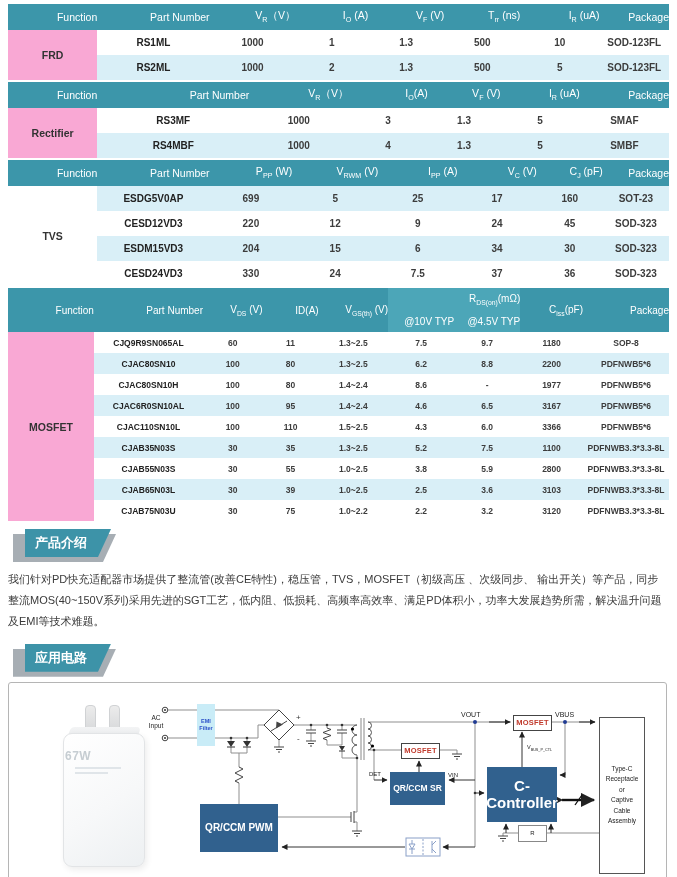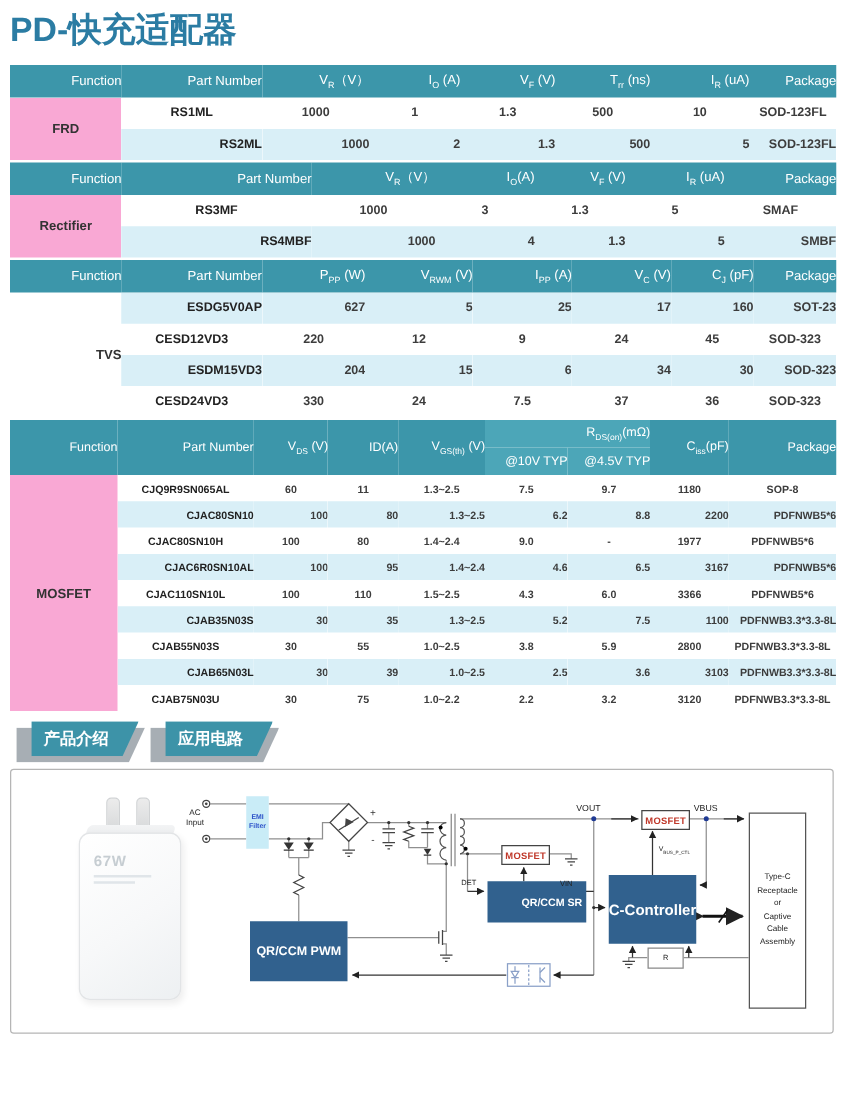--- a/index.html
+++ b/index.html
@@ -7,21 +7,21 @@
   .page{padding:4px 8px 0 8px;}
   .title{color:#2b7ca3;font-size:27px;font-weight:bold;margin:2px 0 10px 0;letter-spacing:0px;}
   
   table.spec{border-collapse:collapse;width:100%;table-layout:fixed;margin-bottom:2px;}
   .spec th{background:#3c96aa;color:#fff;font-weight:normal;font-size:10.5px;height:26px;padding:0;text-align:right;}
   .spec th.th-light{background:#4ca6b8;}
   .spec th.group{height:22px;}
   .spec td{text-align:center;font-size:10px;color:#3c3c3c;height:25px;font-weight:600;padding:0;overflow:hidden;white-space:nowrap;}
   .spec td.part{font-weight:700;color:#222;}
   .spec td.fn{background:#f9a8d4;font-weight:700;color:#333;font-size:10.5px;}
-  .spec tr.shade td{background:#d9eff7;text-align:right;}
+  .spec tr.shade td{background:#d9eff7;}
   .spec tr.shade td.fn{background:#fff;}
   table.compact th{height:22px;font-size:10px;}
   table.compact td{height:21px;font-size:8.5px;}
   sub{font-size:68%;}
   
   .tag-wrap{position:relative;display:inline-block;margin:6px 0 4px 0;padding-left:17px;}
   .tag-wrap::before{content:'';position:absolute;left:5px;top:5px;width:100%;height:100%;
     background:#a7aeb4;clip-path:polygon(0 0,100% 0,calc(100% - 13px) 100%,0 100%);}
   .tag{position:relative;display:inline-block;background:#3d93a8;color:#fff;font-weight:bold;
     font-size:13px;padding:5px 24px 5px 10px;clip-path:polygon(0 0,100% 0,calc(100% - 13px) 100%,0 100%);}
@@ -36,28 +36,27 @@
     background:#fff;border:1px solid #444;color:#c0392b;font-weight:bold;font-size:7.5px;letter-spacing:0.2px;}
   .box-blk{position:absolute;display:flex;align-items:center;justify-content:center;background:#fff;}
   
   .chg-body{position:absolute;left:54px;top:50px;width:80px;height:132px;border-radius:9px;
     background:linear-gradient(145deg,#ffffff 0%,#f7f8f9 55%,#edf0f2 100%);border:1px solid #e2e4e6;
     box-shadow:2px 3px 6px rgba(0,0,0,0.07);}
   .chg-top{position:absolute;left:60px;top:44px;width:70px;height:12px;border-radius:4px;
     background:linear-gradient(#f3f4f5,#e7e9eb);transform:skewX(-18deg);}
   .prong{position:absolute;width:9px;height:30px;top:22px;border-radius:4px 4px 2px 2px;
     background:linear-gradient(#ececec,#d3d5d7);border:1px solid #d0d2d4;}
-  .chg-watt{position:absolute;left:66px;top:66px;font-size:12px;color:#c6cdd2;font-weight:bold;letter-spacing:0.5px;}
+  .chg-watt{position:absolute;left:56px;top:66px;font-size:12px;color:#c6cdd2;font-weight:bold;letter-spacing:0.5px;}
   .chg-line{position:absolute;height:2px;background:#e0e5e9;}
 </style>
 </head>
 <body>
 
 <div class="page">
-  <div class="title">PD-快充适配器</div>
 
   <table class="spec">
       <colgroup>
         <col style="width: 13.5%;">
         <col style="width: 17%;">
         <col style="width: 13%;">
         <col style="width: 11%;">
         <col style="width: 11.5%;">
         <col style="width: 11.5%;">
         <col style="width: 12%;">
@@ -158,21 +157,21 @@
           <th>I<sub>PP</sub> (A)</th>
           <th>V<sub>C</sub> (V)</th>
           <th>C<sub>J</sub> (pF)</th>
           <th>Package</th>
         </tr>
       </thead>
       <tbody>
         <tr class="shade">
           <td class="fn" rowspan="4">TVS</td>
           <td class="part">ESDG5V0AP</td>
-          <td>627</td>
+          <td>699</td>
           <td>5</td>
           <td>25</td>
           <td>17</td>
           <td>160</td>
           <td>SOT-23</td>
         </tr>
         <tr>
           <td class="part">CESD12VD3</td>
           <td>220</td>
           <td>12</td>
@@ -249,21 +248,21 @@
           <td>6.2</td>
           <td>8.8</td>
           <td>2200</td>
           <td>PDFNWB5*6</td>
         </tr>
         <tr>
           <td class="part">CJAC80SN10H</td>
           <td>100</td>
           <td>80</td>
           <td>1.4~2.4</td>
-          <td>9.0</td>
+          <td>8.6</td>
           <td>-</td>
           <td>1977</td>
           <td>PDFNWB5*6</td>
         </tr>
         <tr class="shade">
           <td class="part">CJAC6R0SN10AL</td>
           <td>100</td>
           <td>95</td>
           <td>1.4~2.4</td>
           <td>4.6</td>
@@ -320,20 +319,21 @@
           <td>3.2</td>
           <td>3120</td>
           <td>PDFNWB3.3*3.3-8L</td>
         </tr>
       </tbody>
     </table>
 
   <div class="tag-wrap">
     <div class="tag">产品介绍</div>
   </div>
+  <div class="intro-text">我们针对PD快充适配器市场提供了整流管(改善CE特性)，稳压管，TVS，MOSFET（初级高压 、次级同步、 输出开关）等产品，同步整流MOS(40~150V系列)采用先进的SGT工艺，低内阻、低损耗、高频率高效率、满足PD体积小，功率大发展趋势所需，解决温升问题及EMI等技术难题。</div>
 
   <div class="tag-wrap">
     <div class="tag">应用电路</div>
   </div>
 
   <div class="circuit">
     <svg width="657" height="210" viewBox="0 0 657 210">
       <defs>
         <marker id="ah" markerWidth="7" markerHeight="7" refX="5.5" refY="3" orient="auto">
           <path d="M0,0 L6,3 L0,6 z" fill="#222"></path>
@@ -494,28 +494,28 @@
     <div class="chg-body"></div>
     <div class="chg-watt">67W</div>
     <div class="chg-line" style="left:66px;top:84px;width:46px;"></div>
     <div class="chg-line" style="left:66px;top:89px;width:33px;"></div>
 
     <div class="lab" style="left:134px;top:31px;width:26px;text-align:center;white-space:pre-line;font-size:6.5px;">AC
 Input</div>
     <div class="box-blk" style="left:188px;top:21px;width:18px;height:42px;background:#c9ecf7;color:#2b50c8;font-size:5.5px;font-weight:bold;text-align:center;line-height:1.3;">EMI Filter</div>
     <div class="blue-blk" style="left:191px;top:121px;width:78px;height:48px;font-size:10px;">QR/CCM PWM</div>
     <div class="mosfet-blk" style="left:392px;top:60px;width:37px;height:14px;">MOSFET</div>
-    <div class="blue-blk" style="left:381px;top:89px;width:55px;height:33px;font-size:8.5px;padding-left:24px;">QR/CCM SR</div>
+    <div class="blue-blk" style="left:381px;top:89px;width:55px;height:33px;font-size:8.5px;">QR/CCM SR</div>
     <div class="lab" style="left:360px;top:88px;font-size:6px;">DET</div>
     <div class="lab" style="left:439px;top:89px;font-size:6px;">VIN</div>
     <div class="lab" style="left:452px;top:27px;font-size:7px;">VOUT</div>
     <div class="mosfet-blk" style="left:504px;top:32px;width:37px;height:14px;">MOSFET</div>
     <div class="lab" style="left:546px;top:27px;font-size:7px;">VBUS</div>
     <div class="lab" style="left:518px;top:61px;font-size:5.5px;">V<sub>BUS_P_CTL</sub></div>
-    <div class="blue-blk" style="left:478px;top:84px;width:70px;height:55px;font-size:12px;">C-Controller</div>
+    <div class="blue-blk" style="left:478px;top:84px;width:70px;height:55px;font-size:15px;">C-Controller</div>
     <div class="box-blk" style="left:509px;top:142px;width:27px;height:15px;border:1px solid #888;font-size:6px;color:#222;">R</div>
     <div class="box-blk" style="left:590px;top:34px;width:44px;height:155px;border:1px solid #555;font-size:6.5px;color:#222;white-space:pre-line;text-align:center;line-height:1.6;">Type-C
 Receptacle
 or
 Captive
 Cable
 Assembly</div>
 
   </div>
 </div>

